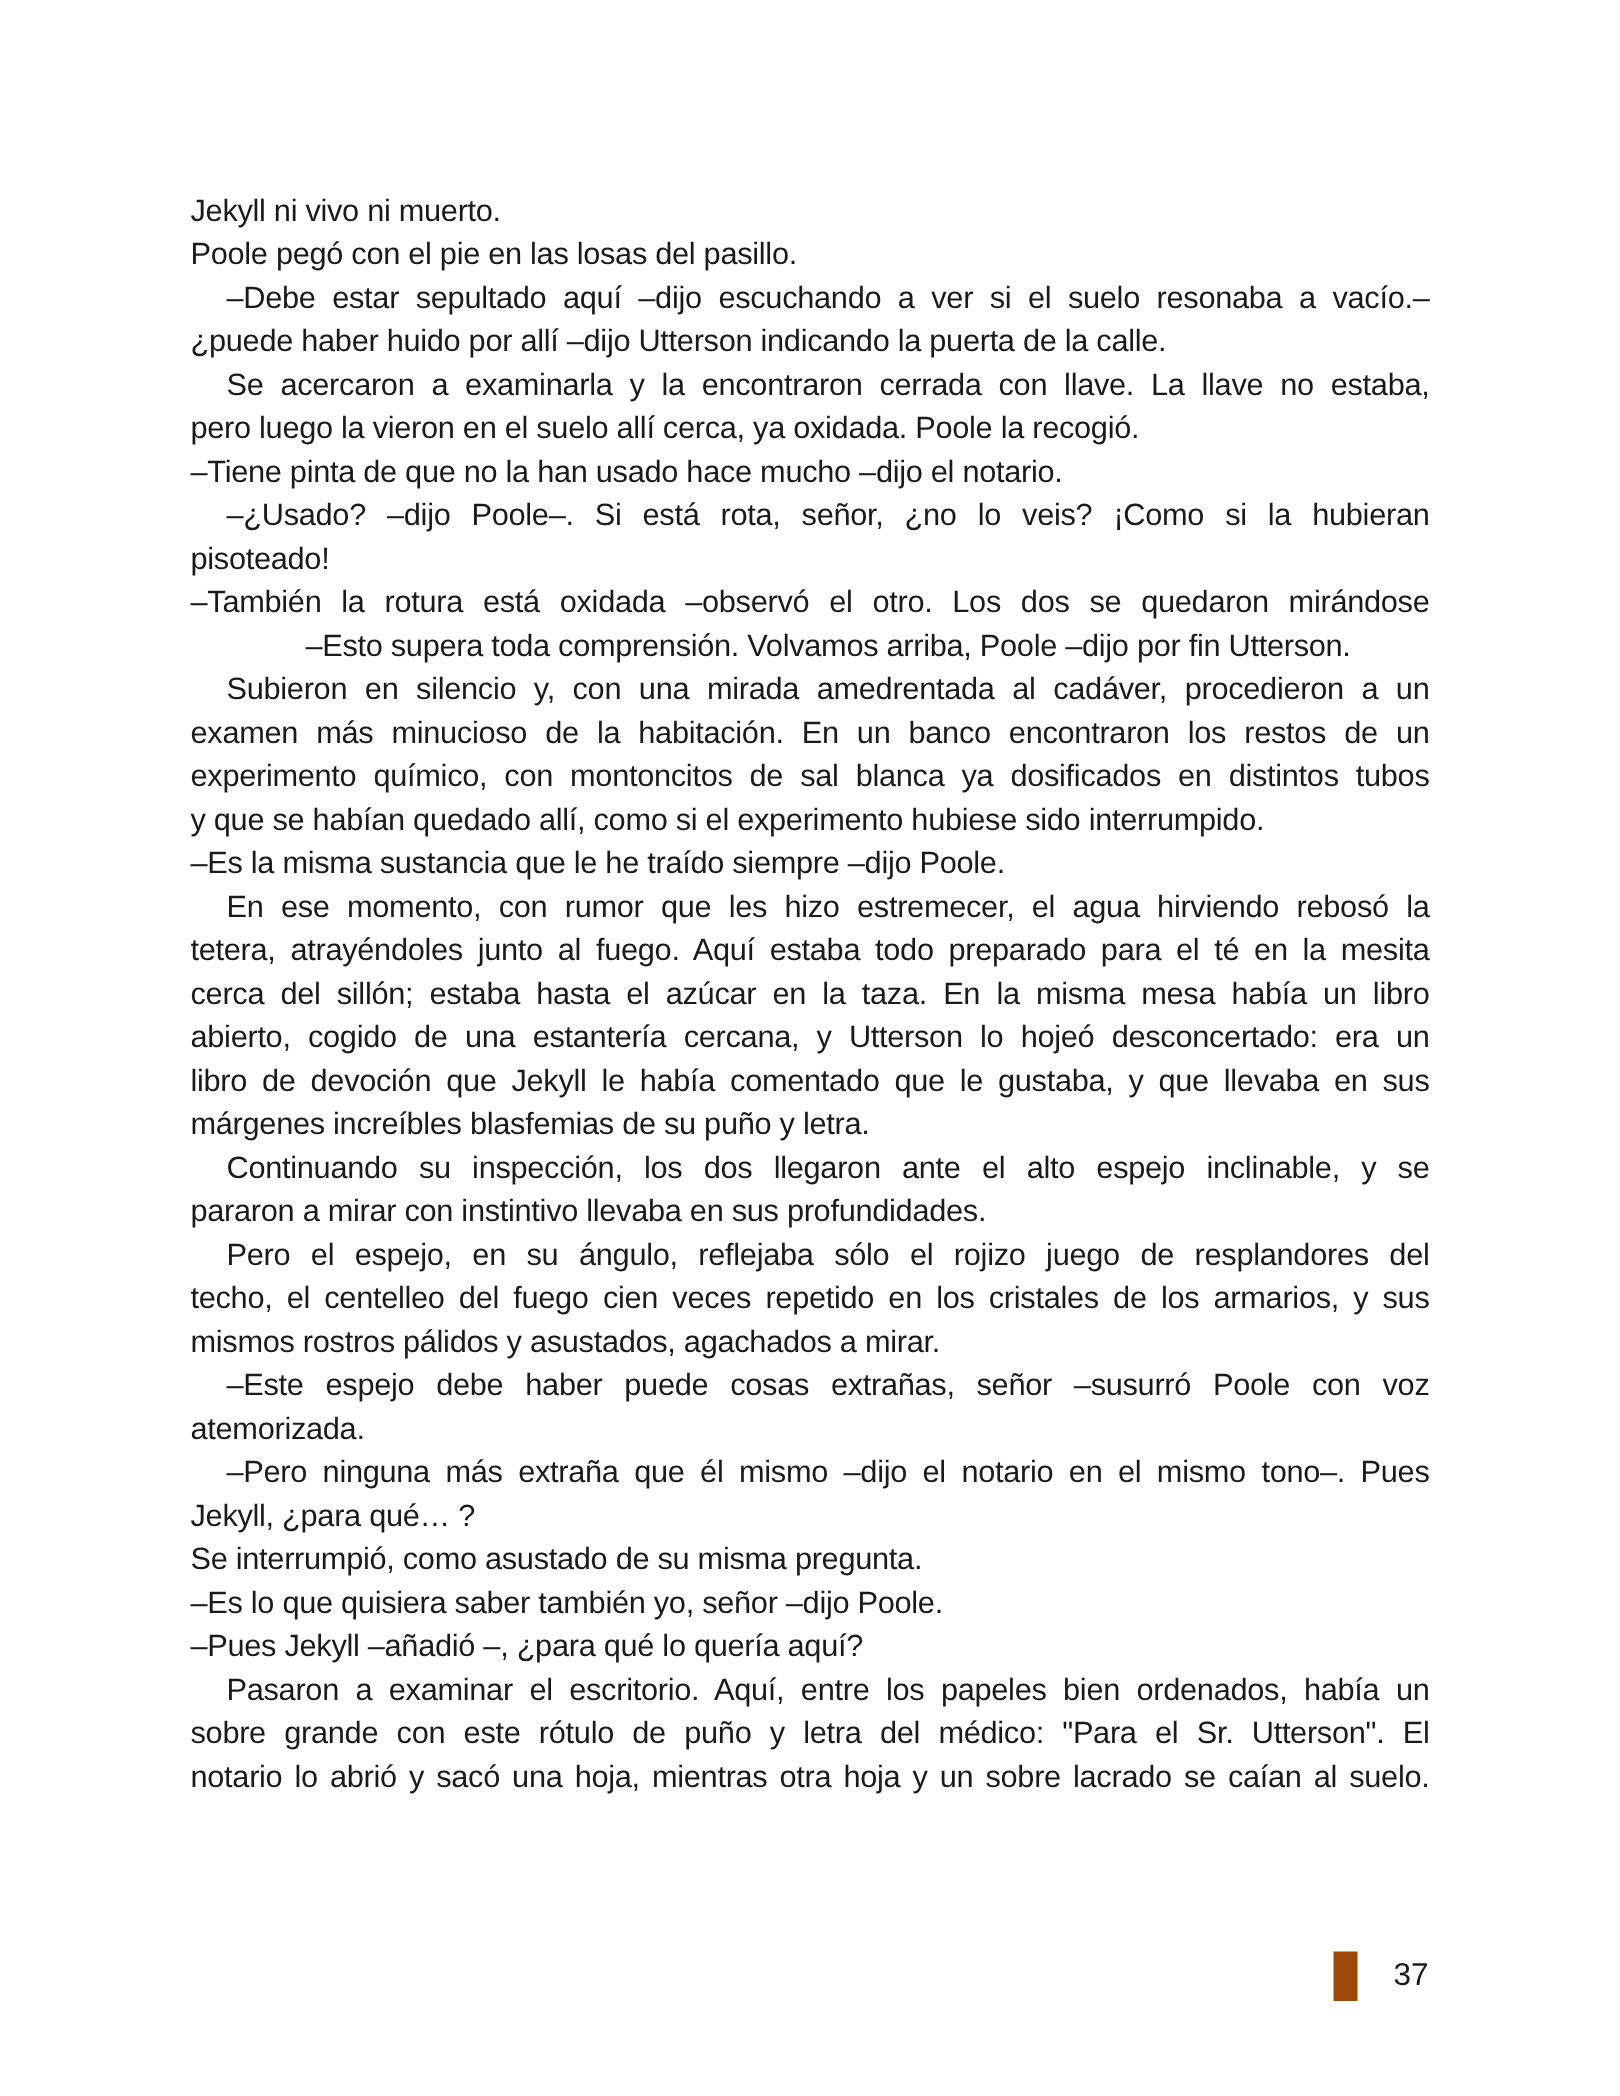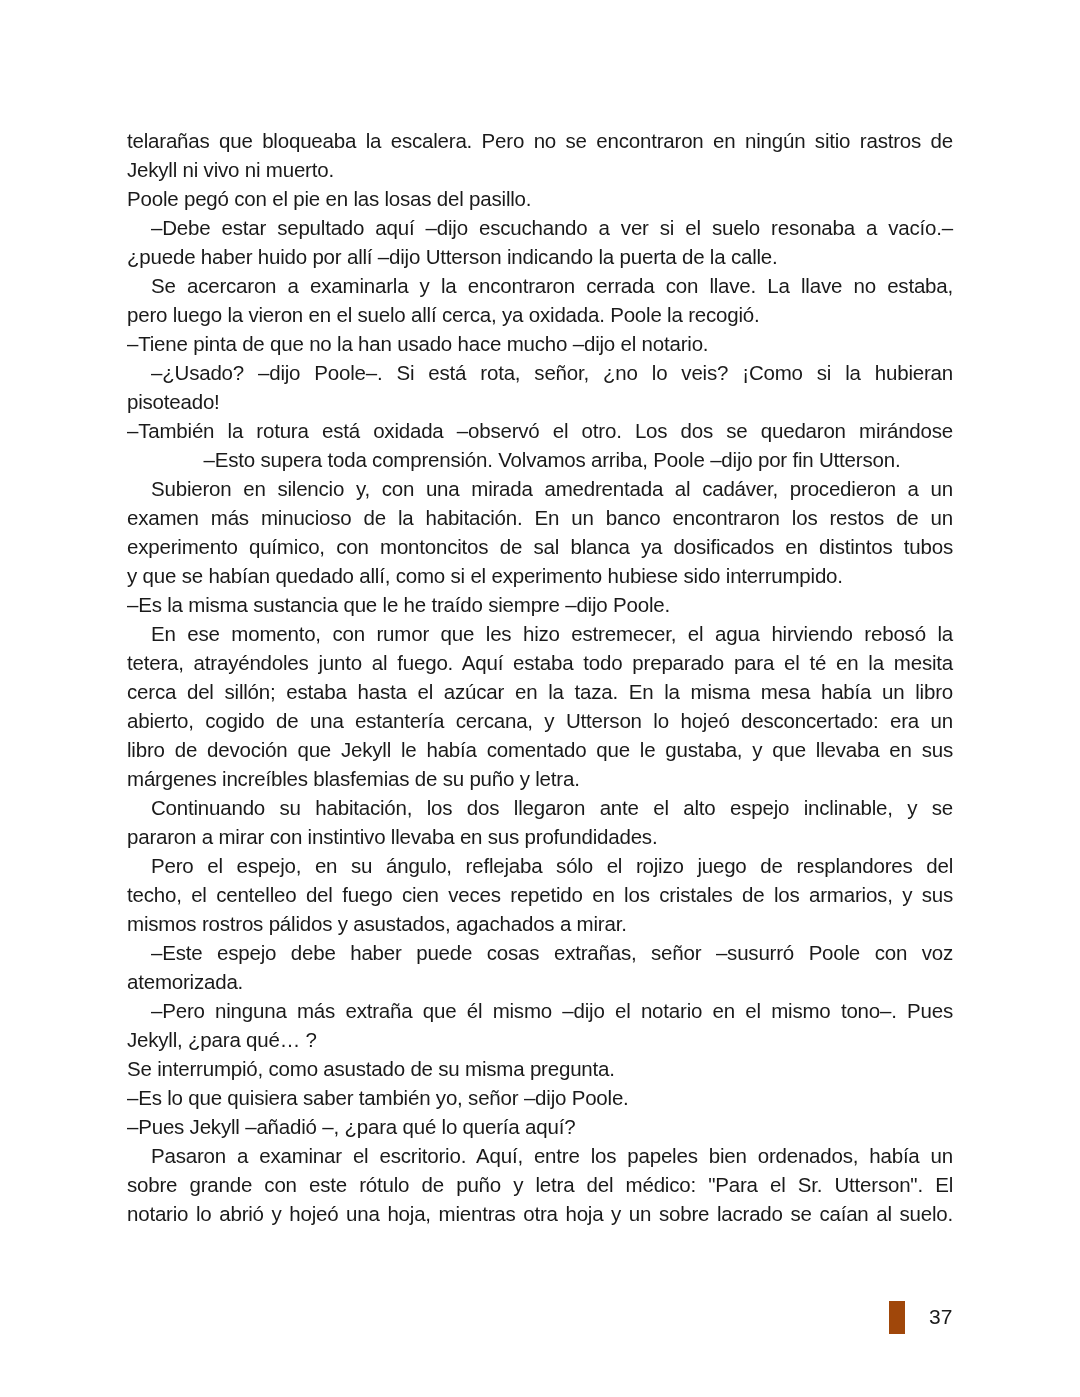--- a/index.html
+++ b/index.html
@@ -55,21 +55,20 @@
     .page-number {
       margin-left: 24px;
       font-size: 21px;
       color: #1a1a1a;
     }
   </style>
 </head>
 <body>
 
 <div class="page-text" id="body-text">
-    <span class="line justify">telarañas que bloqueaba la escalera. Pero no se encontraron en ningún sitio rastros de</span>
     <span class="line">Jekyll ni vivo ni muerto.</span>
     <span class="line">Poole pegó con el pie en las losas del pasillo.</span>
     <span class="line indent justify">–Debe estar sepultado aquí –dijo escuchando a ver si el suelo resonaba a vacío.–</span>
     <span class="line">¿puede haber huido por allí –dijo Utterson indicando la puerta de la calle.</span>
     <span class="line indent justify">Se acercaron a examinarla y la encontraron cerrada con llave. La llave no estaba,</span>
     <span class="line">pero luego la vieron en el suelo allí cerca, ya oxidada. Poole la recogió.</span>
     <span class="line">–Tiene pinta de que no la han usado hace mucho –dijo el notario.</span>
     <span class="line indent justify">–¿Usado? –dijo Poole–. Si está rota, señor, ¿no lo veis? ¡Como si la hubieran</span>
     <span class="line">pisoteado!</span>
     <span class="line justify">–También la rotura está oxidada –observó el otro. Los dos se quedaron mirándose</span>
@@ -78,33 +77,33 @@
     <span class="line justify">examen más minucioso de la habitación. En un banco encontraron los restos de un</span>
     <span class="line justify">experimento químico, con montoncitos de sal blanca ya dosificados en distintos tubos</span>
     <span class="line">y que se habían quedado allí, como si el experimento hubiese sido interrumpido.</span>
     <span class="line">–Es la misma sustancia que le he traído siempre –dijo Poole.</span>
     <span class="line indent justify">En ese momento, con rumor que les hizo estremecer, el agua hirviendo rebosó la</span>
     <span class="line justify">tetera, atrayéndoles junto al fuego. Aquí estaba todo preparado para el té en la mesita</span>
     <span class="line justify">cerca del sillón; estaba hasta el azúcar en la taza. En la misma mesa había un libro</span>
     <span class="line justify">abierto, cogido de una estantería cercana, y Utterson lo hojeó desconcertado: era un</span>
     <span class="line justify">libro de devoción que Jekyll le había comentado que le gustaba, y que llevaba en sus</span>
     <span class="line">márgenes increíbles blasfemias de su puño y letra.</span>
-    <span class="line indent justify">Continuando su habitación, los dos llegaron ante el alto espejo inclinable, y se</span>
+    <span class="line indent justify">Continuando su inspección, los dos llegaron ante el alto espejo inclinable, y se</span>
     <span class="line">pararon a mirar con instintivo llevaba en sus profundidades.</span>
     <span class="line indent justify">Pero el espejo, en su ángulo, reflejaba sólo el rojizo juego de resplandores del</span>
     <span class="line justify">techo, el centelleo del fuego cien veces repetido en los cristales de los armarios, y sus</span>
     <span class="line">mismos rostros pálidos y asustados, agachados a mirar.</span>
     <span class="line indent justify">–Este espejo debe haber puede cosas extrañas, señor –susurró Poole con voz</span>
     <span class="line">atemorizada.</span>
     <span class="line indent justify">–Pero ninguna más extraña que él mismo –dijo el notario en el mismo tono–. Pues</span>
     <span class="line">Jekyll, ¿para qué… ?</span>
     <span class="line">Se interrumpió, como asustado de su misma pregunta.</span>
     <span class="line">–Es lo que quisiera saber también yo, señor –dijo Poole.</span>
     <span class="line">–Pues Jekyll –añadió –, ¿para qué lo quería aquí?</span>
     <span class="line indent justify">Pasaron a examinar el escritorio. Aquí, entre los papeles bien ordenados, había un</span>
     <span class="line justify">sobre grande con este rótulo de puño y letra del médico: "Para el Sr. Utterson". El</span>
-    <span class="line justify">notario lo abrió y hojeó una hoja, mientras otra hoja y un sobre lacrado se caían al suelo.</span>
+    <span class="line justify">notario lo abrió y sacó una hoja, mientras otra hoja y un sobre lacrado se caían al suelo.</span>
   </div>
 
 <div class="footer">
   <span class="page-marker" id="page-marker" style="background: rgb(160, 71, 10);"></span>
   <span class="page-number">37</span>
 </div>
 
 </body></html>

